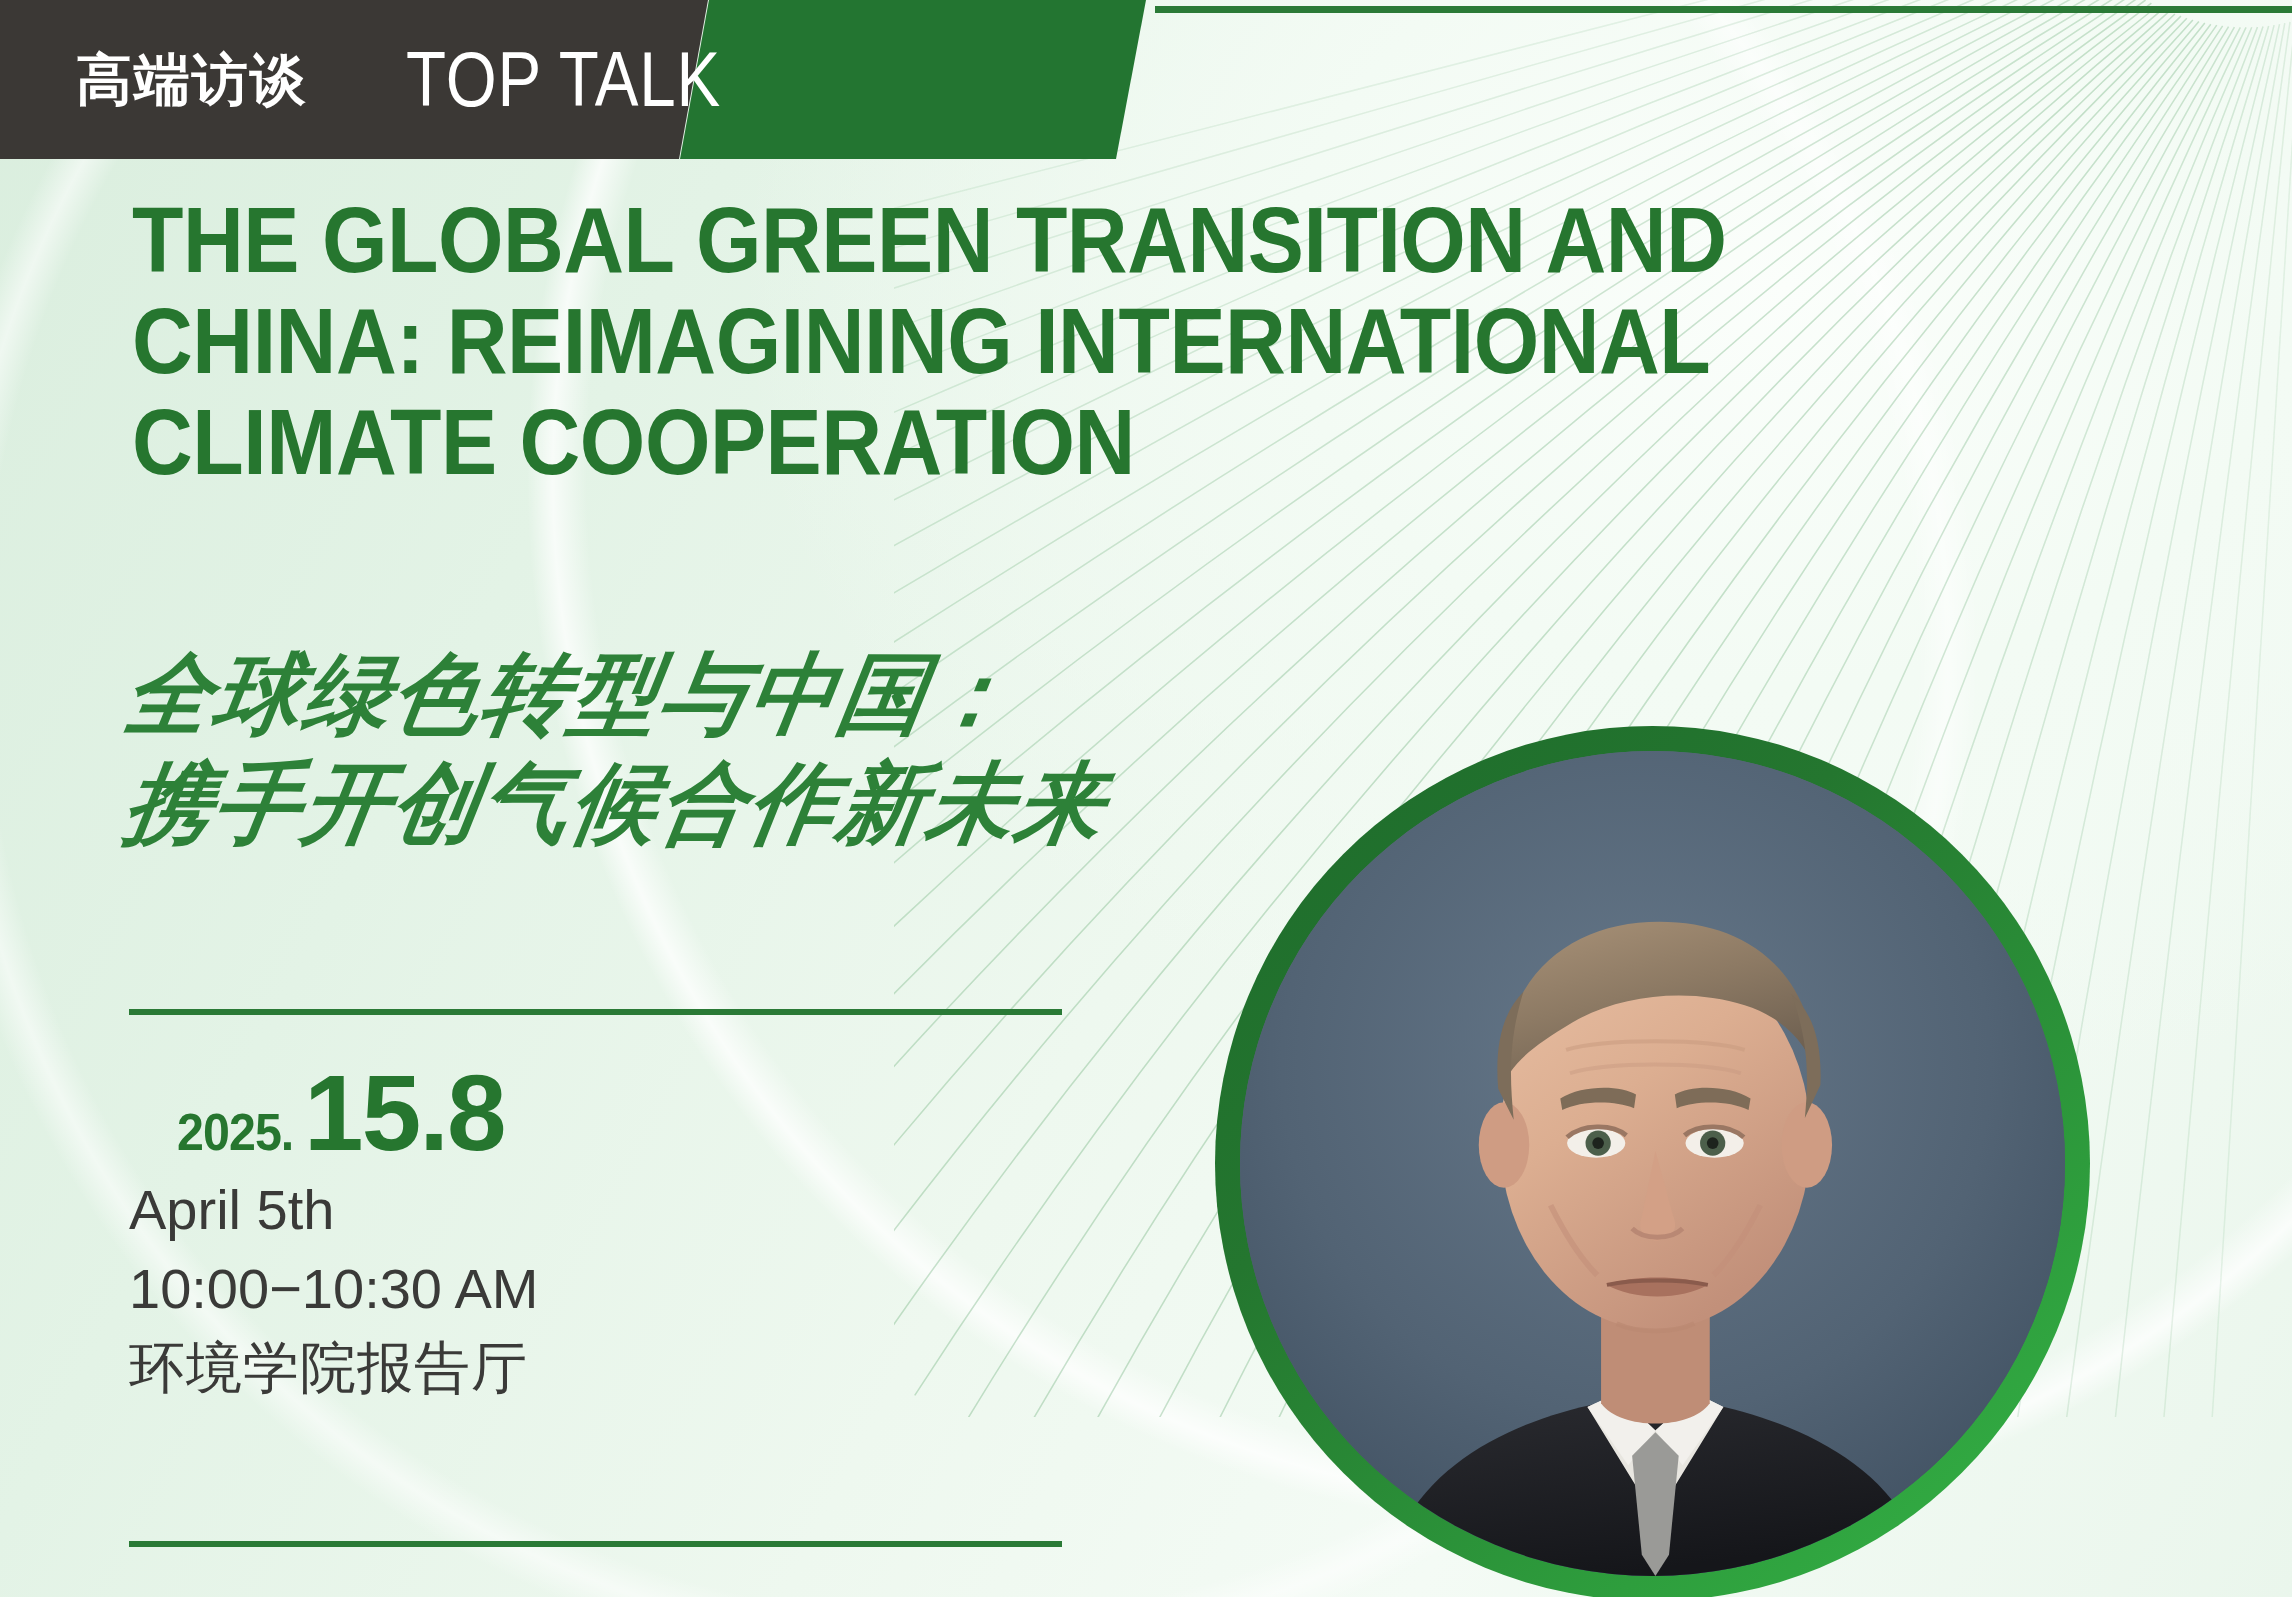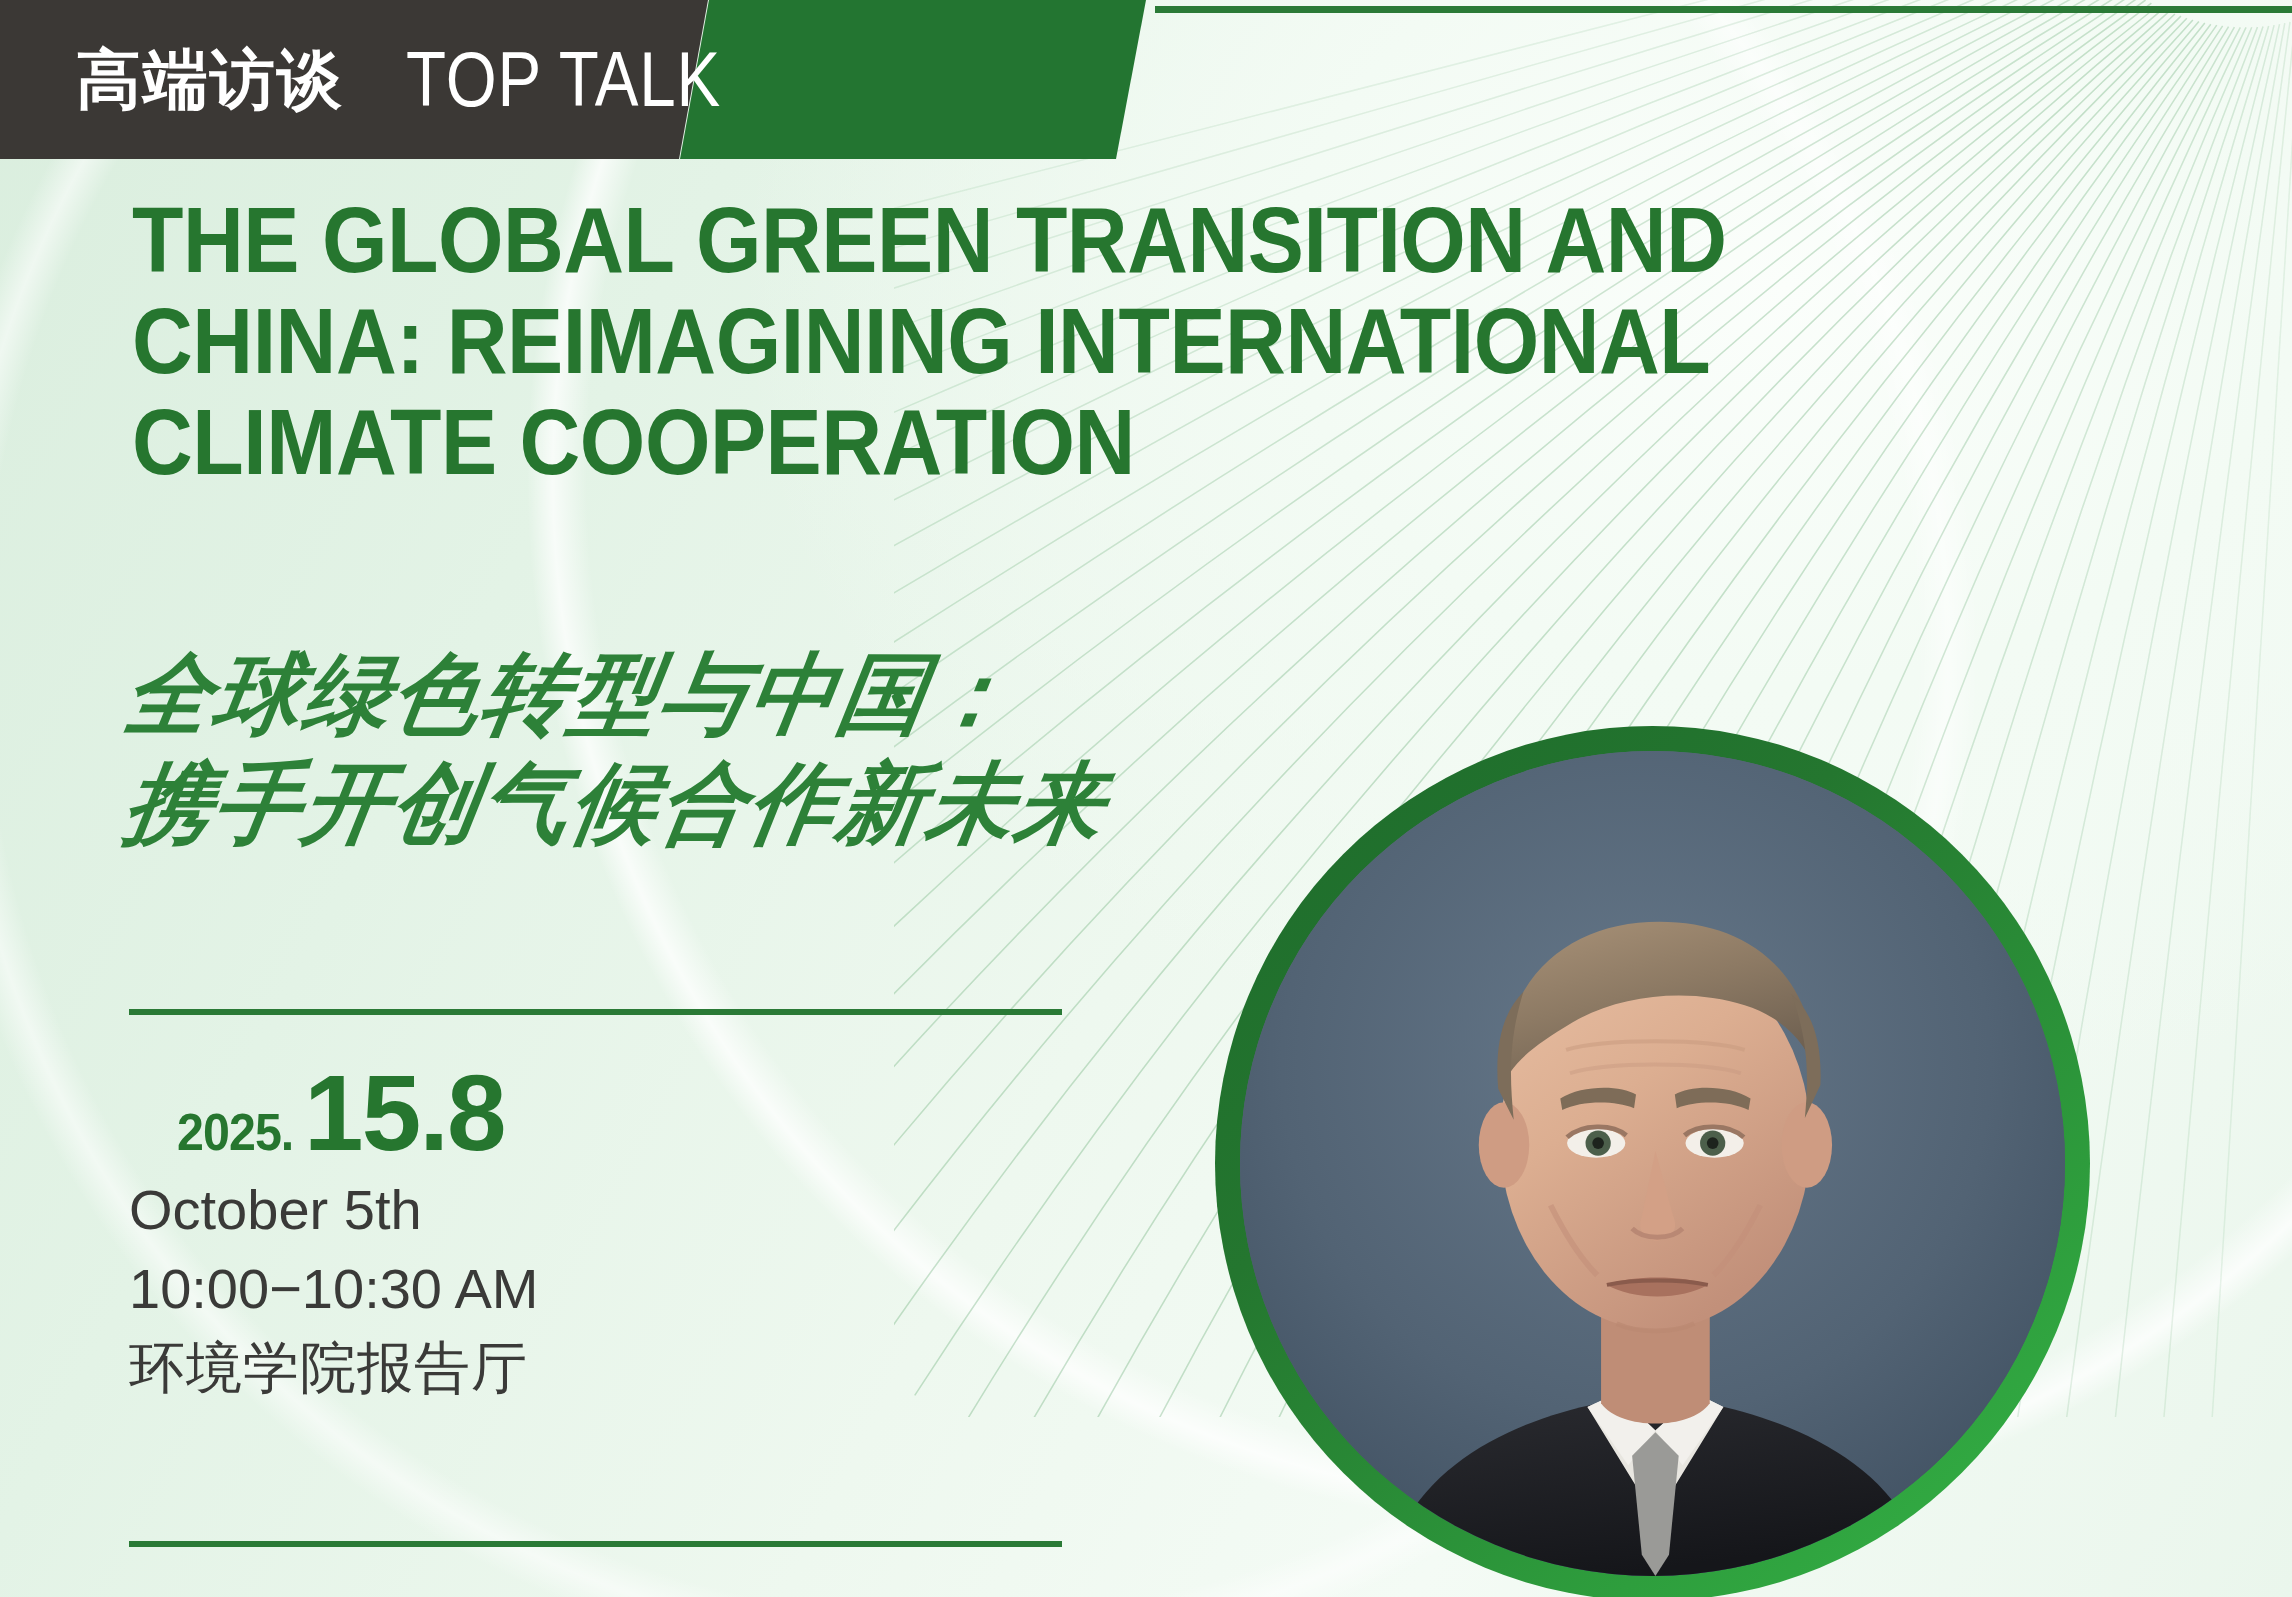--- a/index.html
+++ b/index.html
@@ -74,21 +74,21 @@
     width: 573px;
     height: 159px;
     background: #237531;
     clip-path: polygon(136px 0, 573px 0, 543px 159px, 107px 159px);
   }
   .ribbon-cn {
     position: absolute;
     left: 76px;
     top: 7.8px;
     color: #ffffff;
-    font-size: 65px;
+    font-size: 56px;
     font-weight: 700;
     letter-spacing: 1.9px;
     line-height: 144px;
     font-family: "DejaVu Sans", "Liberation Sans", sans-serif;
     white-space: nowrap;
   }
   .ribbon-en {
     position: absolute;
     left: 406px;
     top: 5.8px;
@@ -313,21 +313,21 @@
 
   <div class="rule rule-top"></div>
   <div class="rule rule-bottom"></div>
 
   <div class="date-row">
     <span class="date-year">2025.</span>
     <span class="date-main">15.8</span>
   </div>
 
   <div class="info-block">
-    <div class="info-line">October 5th</div>
+    <div class="info-line">April 5th</div>
     <div class="info-line">10:00−10:30 AM</div>
     <div class="info-line cjk">环境学院报告厅</div>
   </div>
 
   <div class="portrait-wrap">
     <div class="portrait-ring"></div>
     <div class="portrait-clip">
       <svg class="portrait-art" viewBox="0 0 850 850" preserveAspectRatio="xMidYMid slice">
         <defs>
           <radialGradient id="bgGrad" cx="48%" cy="38%" r="78%">

